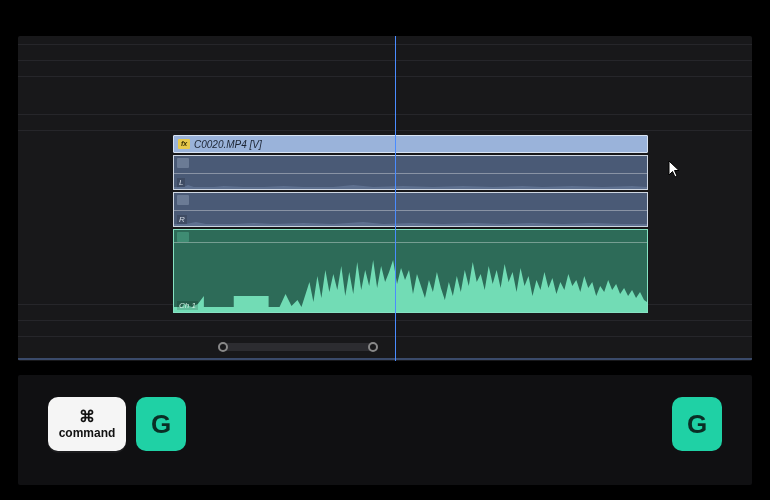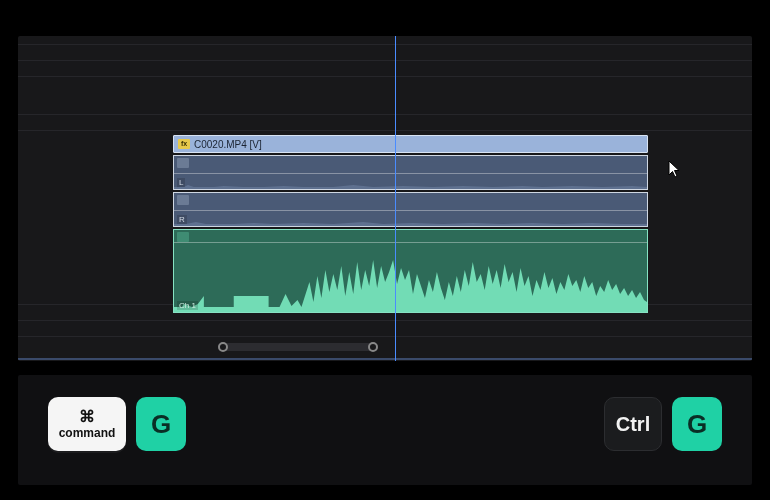--- a/index.html
+++ b/index.html
@@ -13,21 +13,21 @@
     border-radius: 2px;
     overflow: hidden;
   }
 
   
   .track-line { position: absolute; left: 0; right: 0; height: 1px; background: #26262a; }
 
   
   .clip {
     position: absolute;
-    left: 155px; width: 475px;
+    left: 155px; width: 475px; font-style: italic;
   }
 
   .video-clip {
     top: 99px; height: 18px;
     background: #9ab3da;
     border: 1px solid #d8e3f2;
     border-radius: 1px;
     display: flex; align-items: center;
     padding-left: 4px;
     font-size: 10px; color: #1b2433;
@@ -192,23 +192,20 @@
     <div class="keycap-group group-left">
       <div class="keycap keycap-cmd">
         <span class="sym">⌘</span>
         <span class="lbl">command</span>
       </div>
       <div class="keycap keycap-g">
         <span>G</span>
       </div>
     </div>
     <div class="keycap-group group-right">
-      <div class="keycap keycap-ctrl">
-        <span>Ctrl</span>
-      </div>
       <div class="keycap keycap-g">
         <span>G</span>
       </div>
     </div>
   </div>
 
   <div class="cursor-icon" style="left:668px; top:160px;">
     <svg viewBox="0 0 16 20">
         <path d="M1,1 L1,15 L4.5,11.5 L7,17 L9,16 L6.5,10.5 L11,10.5 Z" fill="#fff" stroke="#000" stroke-width="1"></path>
       </svg>

